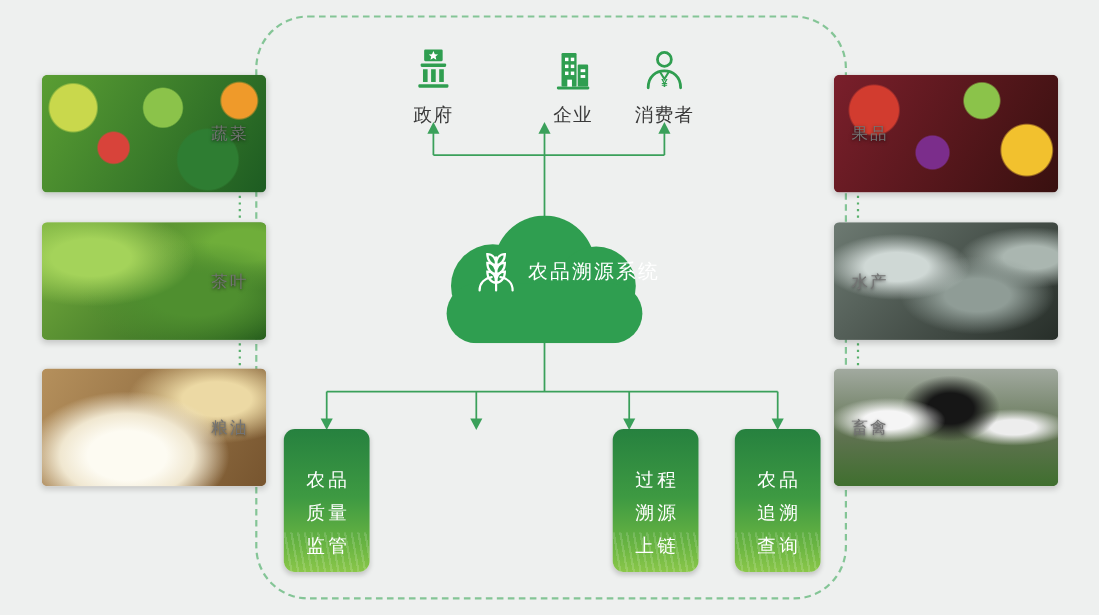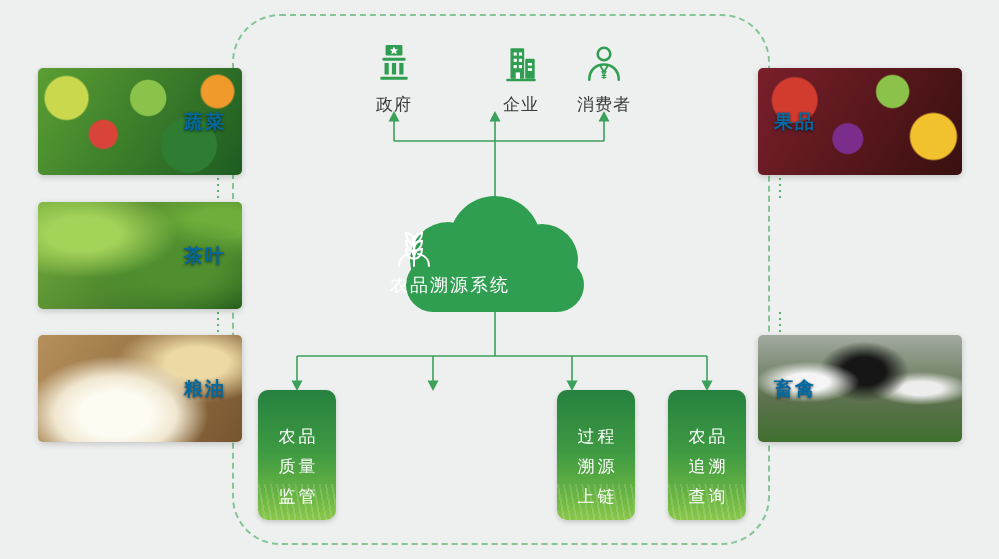--- a/index.html
+++ b/index.html
@@ -20,22 +20,22 @@
   svg.connectors { position:absolute; left:0; top:0; z-index:1; }
 
   
   .photo-card {
     position:absolute; width:204px; height:107px; border-radius:5px;
     overflow:hidden; z-index:3; box-shadow:0 2px 6px rgba(0,0,0,.18);
   }
   .photo-card .photo { position:absolute; inset:0; }
   .card-label {
     position:absolute; top:50%; transform:translateY(-50%);
-    color:#0369a1; font-size:19px; letter-spacing:2px;
-    text-shadow:0 1px 3px rgba(0,0,0,.65); z-index:2;font-weight:bold;
+    color:#737373; font-size:15px; letter-spacing:2px;
+    text-shadow:0 1px 3px rgba(0,0,0,.65); z-index:2;
   }
   .card-label.at-right { right:16px; }
   .card-label.at-left  { left:16px; }
 
   .photo.veg {
     background:
       radial-gradient(circle at 14% 28%, #c9d84c 0 11%, transparent 12%),
       radial-gradient(circle at 32% 62%, #d8433a 0 9%, transparent 10%),
       radial-gradient(circle at 54% 28%, #8bc34a 0 13%, transparent 14%),
       radial-gradient(circle at 74% 72%, #2e7d32 0 16%, transparent 17%),
@@ -83,22 +83,22 @@
     position:absolute; top:44px; width:90px; z-index:2;
     display:flex; flex-direction:column; align-items:center; gap:9px;
   }
   .top-node .node-icon { width:40px; height:40px; display:block; }
   .top-node .node-label { font-size:17px; color:#3a3a3a; letter-spacing:1px; }
 
   
   .cloud { position:absolute; left:390px; top:196px; width:210px; height:116px; z-index:2; }
   .cloud-shape { position:absolute; inset:0; }
   .cloud-content {
-    position:absolute; inset:0; display:flex; flex-direction:column;
-    align-items:flex-start; justify-content:flex-end; padding-bottom:15px; gap:5px;
+    position:absolute; inset:0; display:flex; 
+    align-items:center; justify-content:flex-end; padding-bottom:15px; gap:5px;
   }
   .wheat-icon { display:block; width:48px; height:38px; }
   .cloud-label { color:#fff; font-size:18px; letter-spacing:2px; }
 
   
   .func-box {
     position:absolute; top:390px; width:78px; height:130px; border-radius:10px;
     z-index:2; color:#fff; overflow:hidden;
     display:flex; flex-direction:column; align-items:center; padding-top:24px;
     background:linear-gradient(180deg,#26813f 0%,#3e9a42 48%,#6ab542 82%,#8ac74a 100%);
@@ -164,20 +164,24 @@
     <span class="card-label at-right">茶叶</span>
   </div>
   <div class="photo-card" style="left:38px; top:335px;">
     <div class="photo grain"></div>
     <span class="card-label at-right">粮油</span>
   </div>
 
   <div class="photo-card" style="left:758px; top:68px;">
     <div class="photo fruit"></div>
     <span class="card-label at-left">果品</span>
+  </div>
+  <div class="photo-card" style="left:758px; top:202px;">
+    <div class="photo fish"></div>
+    <span class="card-label at-left">水产</span>
   </div>
   <div class="photo-card" style="left:758px; top:335px;">
     <div class="photo livestock"></div>
     <span class="card-label at-left">畜禽</span>
   </div>
 
   <div class="top-node" style="left:349px;">
     <span class="node-icon">
       <svg viewBox="0 0 38 38" width="40" height="40">
         <g fill="#2f9e50">

